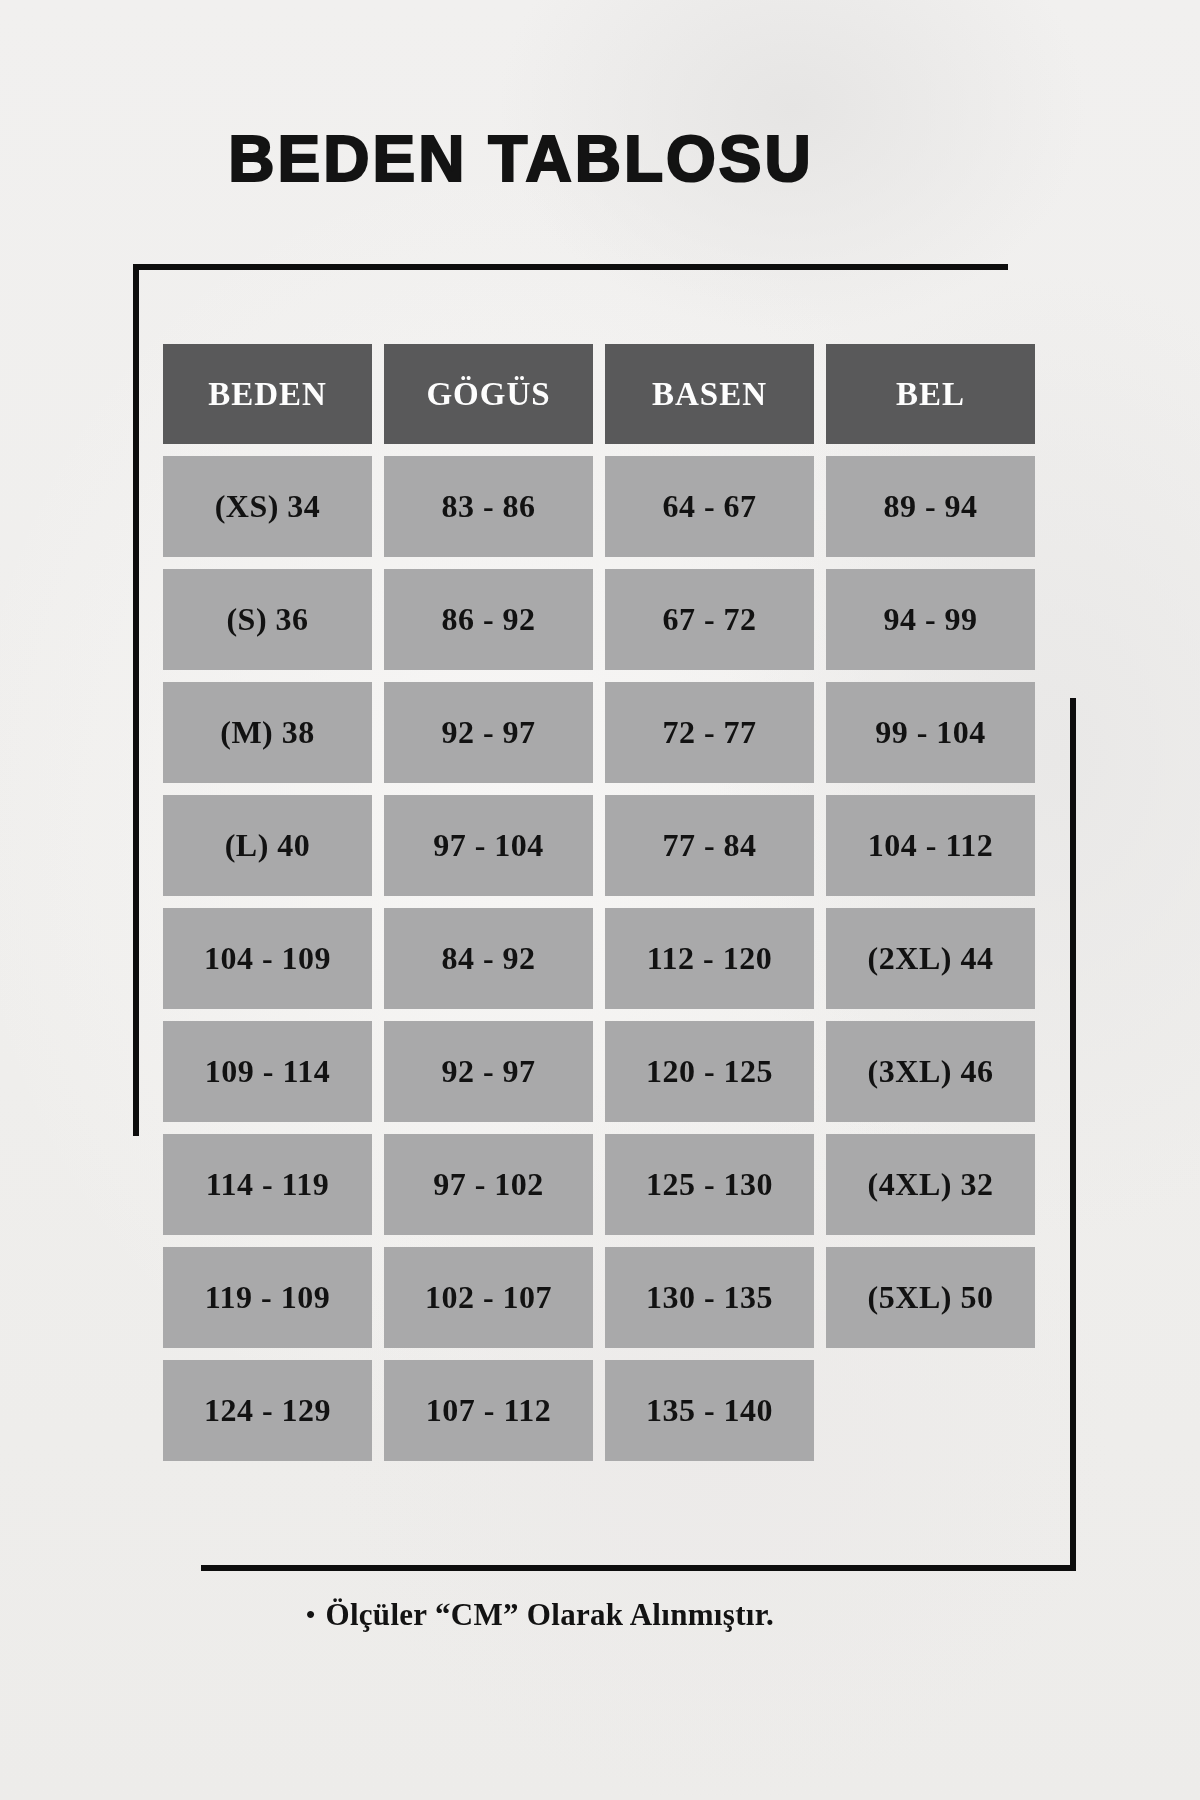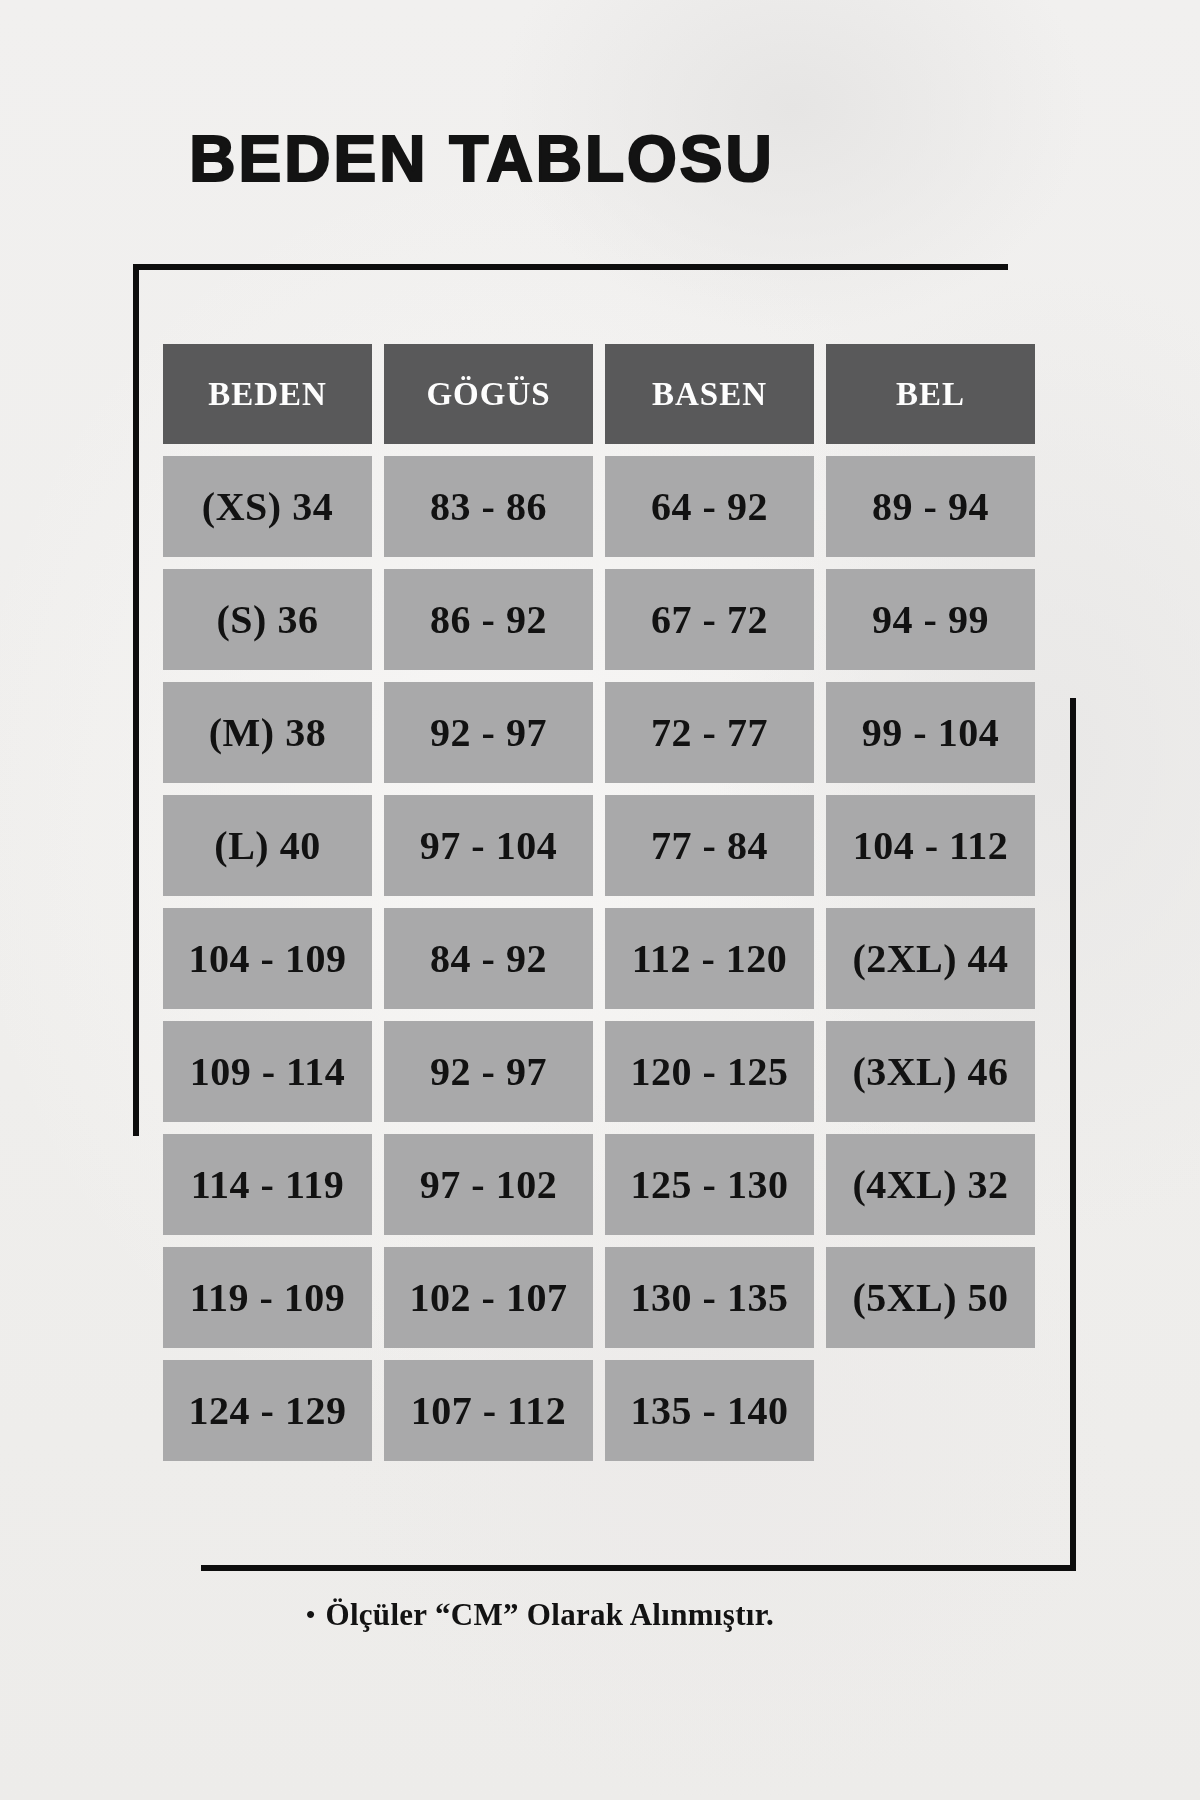--- a/index.html
+++ b/index.html
@@ -22,20 +22,21 @@
   .title{
     position:absolute;
     left:0; top:124px; width:964px;
     text-align:center;
     font-family:"Liberation Sans", sans-serif;
     font-weight:900;
     font-size:64px;
     line-height:1.1;
     letter-spacing:3px;
     color:#131313;
+    padding-left:39px;
     -webkit-text-stroke:2.2px #131313;
   }
   .frame-line{position:absolute;background:#0d0d0d;}
   .line-top{left:133px; top:264px; width:875px; height:6px;}
   .line-left{left:133px; top:264px; width:6px; height:872px;}
   .line-right{left:1070px; top:698px; width:6px; height:873px;}
   .line-bottom{left:201px; top:1565px; width:875px; height:6px;}
 
   .size-table{
     position:absolute;
@@ -56,21 +57,21 @@
   }
   .cell.header{
     background:#59595a;
     color:#fdfdfd;
     font-size:33px;
     letter-spacing:1px;
   }
   .cell.body{
     background:#a9a9aa;
     color:#121212;
-    font-size:40px;
+    font-size:32px;
     letter-spacing:0.5px;
   }
   .footnote{
     position:absolute;
     top:1597px;
     left:0;
     width:1080px;
     text-align:center;
     font-family:"Liberation Serif", serif;
     font-weight:bold;
@@ -98,21 +99,21 @@
 
   <div class="size-table">
 
     <div class="cell header">BEDEN</div>
     <div class="cell header">GÖGÜS</div>
     <div class="cell header">BASEN</div>
     <div class="cell header">BEL</div>
 
     <div class="cell body">(XS) 34</div>
     <div class="cell body">83 - 86</div>
-    <div class="cell body">64 - 92</div>
+    <div class="cell body">64 - 67</div>
     <div class="cell body">89 - 94</div>
 
     <div class="cell body">(S) 36</div>
     <div class="cell body">86 - 92</div>
     <div class="cell body">67 - 72</div>
     <div class="cell body">94 - 99</div>
 
     <div class="cell body">(M) 38</div>
     <div class="cell body">92 - 97</div>
     <div class="cell body">72 - 77</div>

